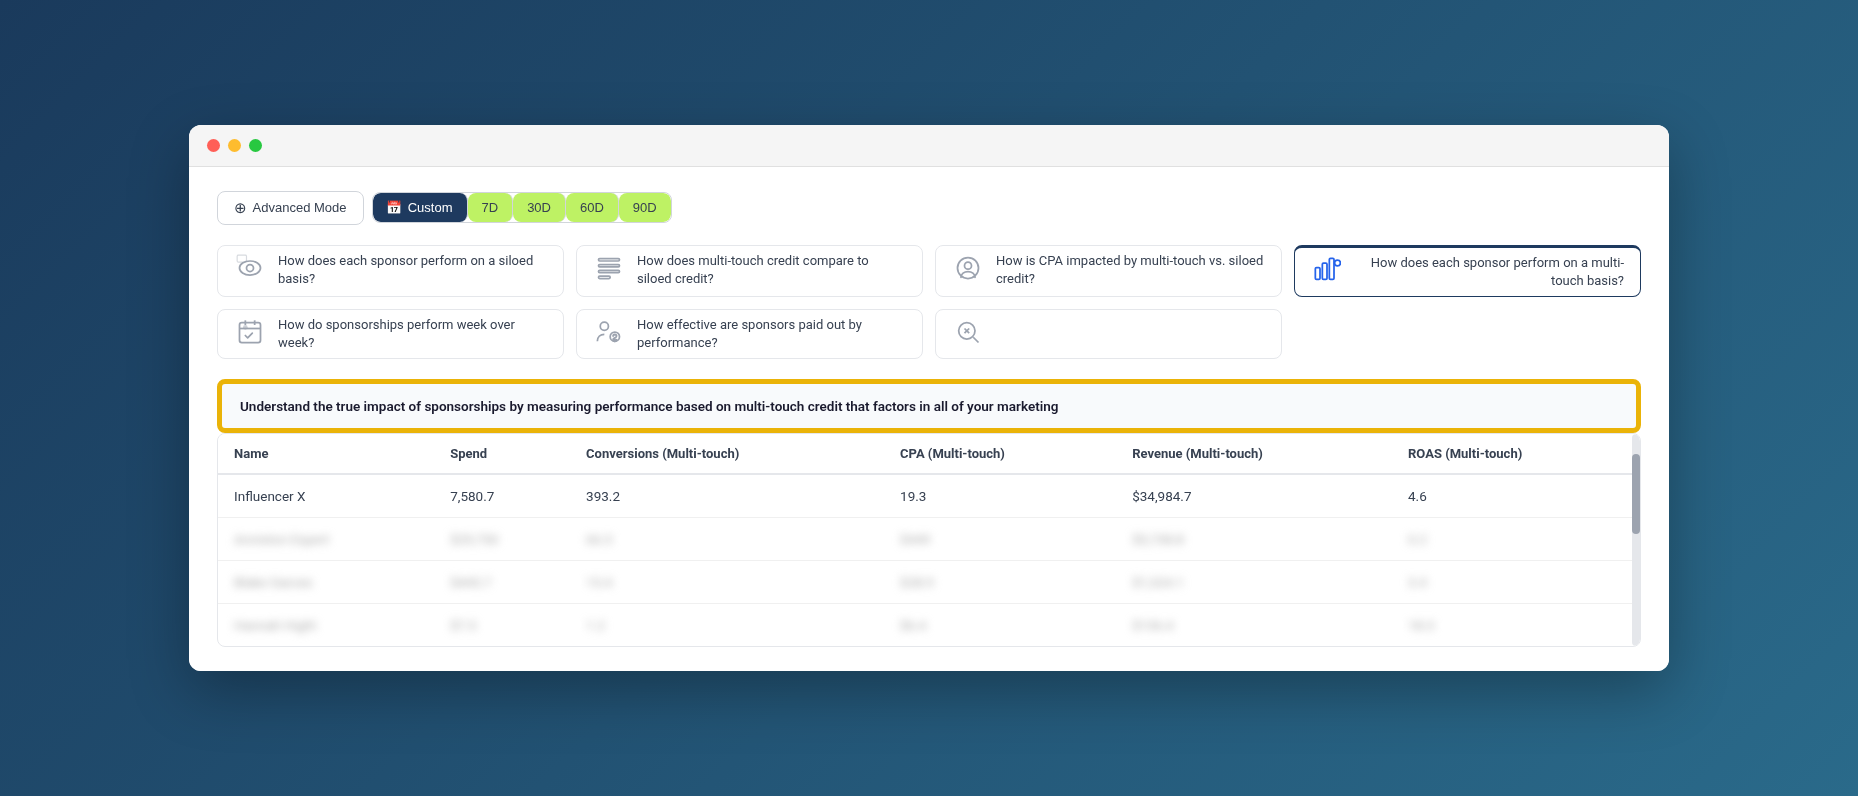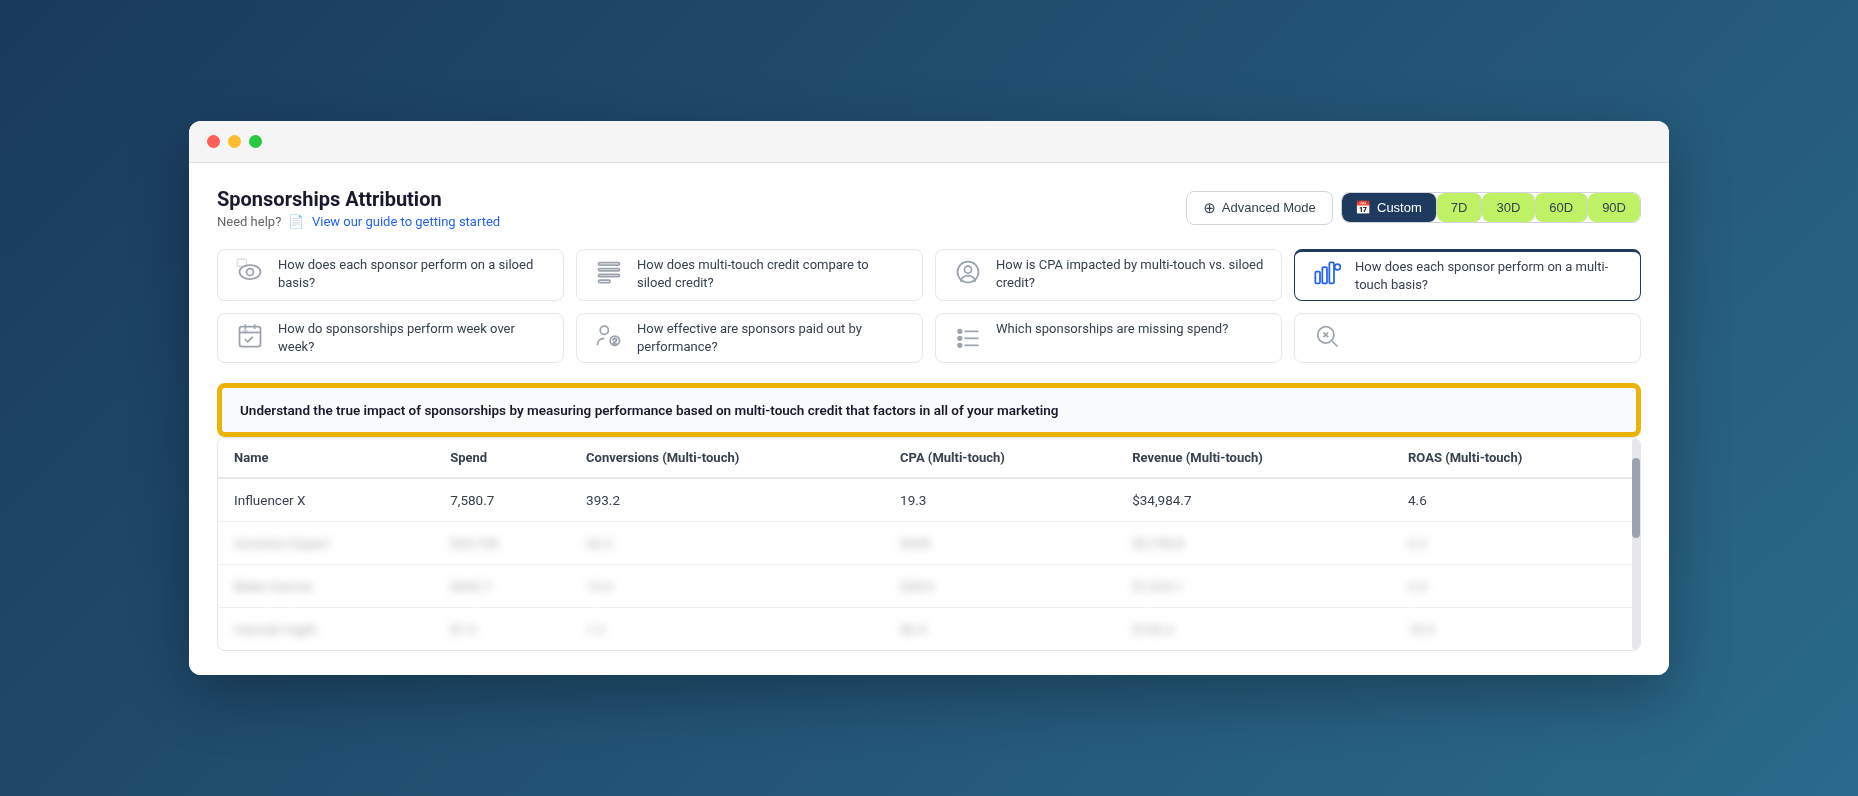--- a/index.html
+++ b/index.html
@@ -117,20 +117,21 @@
       padding: 6px 16px;
       display: flex;
       align-items: flex-start;
       gap: 12px;
       cursor: pointer;
       background: #fff;
     }
     .question-card.active {
       border-color: #1e3a5f;
       border-top: 3px solid #1e3a5f;
+      text-align: right;
     }
     .q-icon {
       width: 32px;
       height: 32px;
       flex-shrink: 0;
       display: flex;
       align-items: center;
       justify-content: center;
       color: #9ca3af;
       font-size: 20px;
@@ -218,28 +219,20 @@
 
   <div class="title-bar">
     <div class="dot dot-red"></div>
     <div class="dot dot-yellow"></div>
     <div class="dot dot-green"></div>
   </div>
 
   <div class="app-content">
 
     <div class="header-row">
-      <div class="header-left">
-        <h1>Sponsorships Attribution</h1>
-        <p>
-          <span>Need help?</span>
-          <span style="margin: 0 4px;">📄</span>
-          <a href="#">View our guide to getting started</a>
-        </p>
-      </div>
       <div class="header-right">
         <button class="btn-advanced">
           <span style="font-size:15px;">⊕</span>
           <span>Advanced Mode</span>
         </button>
         <div class="btn-group">
           <button class="btn-group active btn-custom">
             <span>📅</span>
             <span>Custom</span>
           </button>
@@ -319,33 +312,20 @@
           <svg width="28" height="28" viewBox="0 0 24 24" fill="none" stroke="#9ca3af" stroke-width="1.5">
               <circle cx="8" cy="7" r="3.5"></circle>
               <path d="M2 20c0-4 2.7-6 6-6"></path>
               <circle cx="17" cy="16" r="4"></circle>
               <path d="M17 14v.5M17 18v.5M15.5 15.5a1.5 1.5 0 0 1 3 0c0 .8-.7 1.2-1.5 1.5-.8.3-1.5.7-1.5 1.5a1.5 1.5 0 0 0 3 0" stroke-linecap="round"></path>
             </svg>
         </div>
         <span class="q-text">How effective are sponsors paid out by performance?</span>
       </div>
 
-      <div class="question-card">
-        <div class="q-icon">
-          <svg width="28" height="28" viewBox="0 0 24 24" fill="none" stroke="#9ca3af" stroke-width="1.5">
-              <circle cx="5" cy="8" r="1.5" fill="#9ca3af"></circle>
-              <circle cx="5" cy="14" r="1.5" fill="#9ca3af"></circle>
-              <circle cx="5" cy="20" r="1.5" fill="#9ca3af"></circle>
-              <line x1="9" y1="8" x2="21" y2="8"></line>
-              <line x1="9" y1="14" x2="21" y2="14"></line>
-              <line x1="9" y1="20" x2="21" y2="20"></line>
-            </svg>
-        </div>
-        <span class="q-text">Which sponsorships are missing spend?</span>
-      </div>
 
       <div class="question-card">
         <div class="q-icon">
           <svg width="28" height="28" viewBox="0 0 24 24" fill="none" stroke="#9ca3af" stroke-width="1.5">
               <circle cx="11" cy="11" r="7"></circle>
               <line x1="16.5" y1="16.5" x2="21" y2="21"></line>
               <line x1="9" y1="9" x2="13" y2="13"></line>
               <line x1="13" y1="9" x2="9" y2="13"></line>
             </svg>
         </div>

